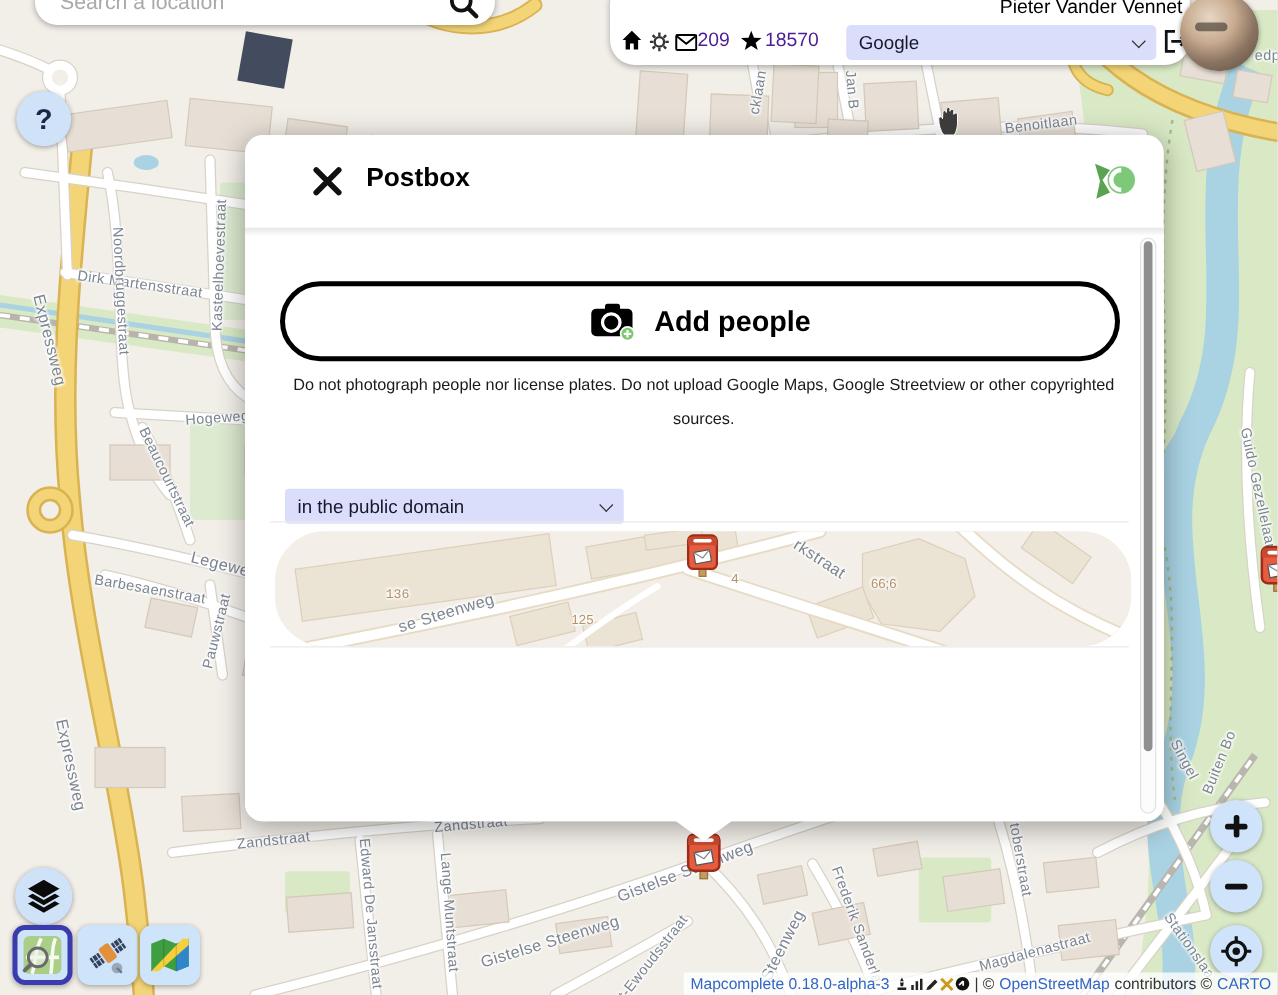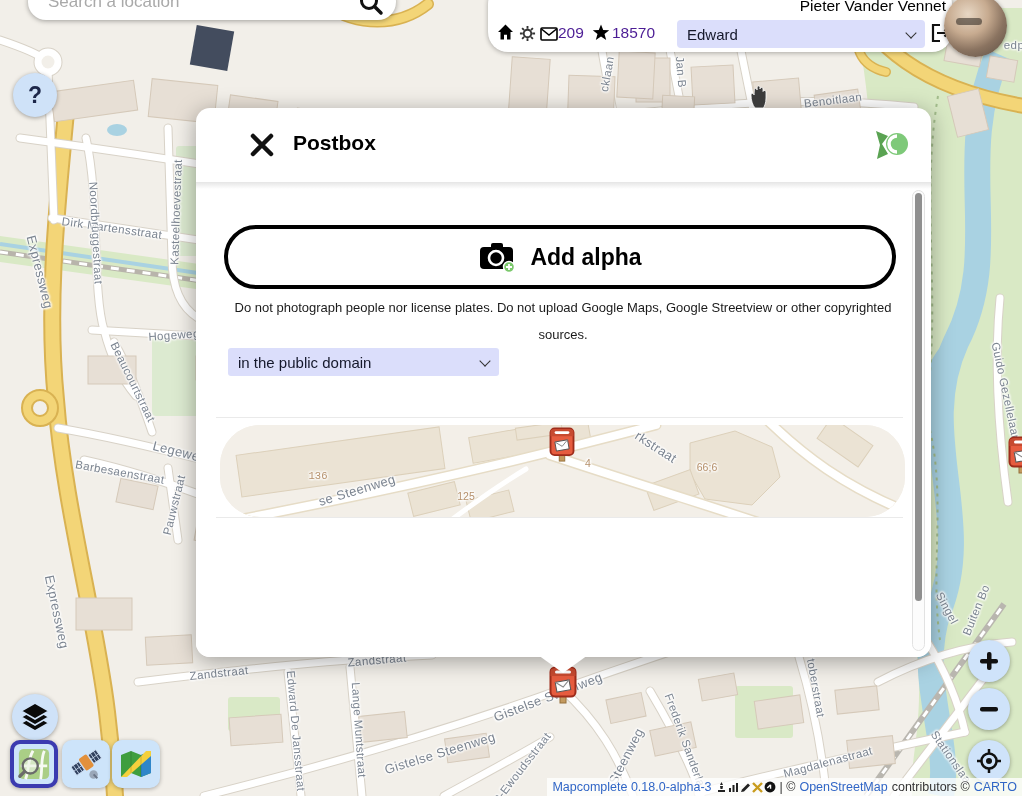--- a/index.html
+++ b/index.html
@@ -53,21 +53,21 @@
   .dlg-body{position:absolute;top:74px;left:0;right:0;bottom:0;border-radius:0 0 14px 14px;overflow:hidden;background:#fff;}
   .dlg-body::before{content:"";position:absolute;left:0;right:0;top:0;height:7px;
     background:linear-gradient(rgba(0,0,0,.10),rgba(0,0,0,0));}
   .add-image-btn{position:absolute;left:28px;top:43px;width:672px;height:64px;border:4px solid #000;
     border-radius:34px;background:#fff;display:flex;align-items:center;justify-content:center;gap:15px;
     font-size:23px;font-weight:700;color:#000;cursor:pointer;}
   .notice{position:absolute;top:112px;left:30px;width:674px;text-align:center;font-size:13px;
     line-height:27px;color:#1b1b1b;}
   .license-row{position:absolute;top:166px;left:24px;display:flex;align-items:center;font-size:16.5px;color:#000;}
   .license-select{position:relative;margin-left:8px;width:271px;height:28px;background:#dbdefb;border-radius:3px;
-    font-size:15px;color:#15182b;display:flex;align-items:center;padding:0 26px 0 10px;cursor:pointer;}
+    font-size:15px;color:#15182b;display:flex;align-items:center;padding:0 26px 0 10px;cursor:pointer;margin-top:43px;}
   .divider{position:absolute;left:20px;right:28px;height:1px;background:#eaeaea;}
   .minimap{position:absolute;left:24px;top:243px;width:685px;height:92px;border-radius:40px;overflow:hidden;
     background:#f3efe8;cursor:grab;}
   #minimap-labels{position:absolute;inset:0;pointer-events:none;}
   .delete-btn{position:absolute;left:16px;top:386px;width:692px;height:48px;background:#d9e8fc;border-radius:6px;
     display:flex;align-items:center;font-size:15.5px;color:#161616;cursor:pointer;}
   .delete-btn .ticon{margin:0 17px 0 16px;}
   .scrollbar{position:absolute;right:6px;top:8px;width:13px;height:461px;background:#fcfcfc;
     border:1px solid #e2e2e2;border-radius:7px;}
   .scroll-thumb{position:absolute;left:2px;top:2px;width:7px;height:408px;background:#8f8f8f;border-radius:4px;cursor:pointer;}
@@ -313,21 +313,21 @@
     <svg class="ubi" style="left:52px;top:43px;" width="18" height="14" viewBox="0 0 18 14">
       <rect x="1" y="1" width="16" height="12" rx="1" stroke="#000" stroke-width="1.6" fill="none"></rect>
       <path d="M1.5,2 L9,8 L16.5,2" stroke="#000" stroke-width="1.6" fill="none"></path>
     </svg>
     <div class="ubcount" style="left:70px;">209</div>
     <svg class="ubi" style="left:104px;top:40px;" width="18" height="17" viewBox="0 0 18 17">
       <polygon points="9,0.5 11.2,6.1 17.2,6.3 12.5,10.1 14.2,15.9 9,12.5 3.8,15.9 5.5,10.1 0.8,6.3 6.8,6.1" fill="#000"></polygon>
     </svg>
     <div class="ubcount" style="left:124px;">18570</div>
     <div class="lang-select">
-      <span>Edward</span>
+      <span>Google</span>
       <span class="chev"></span>
     </div>
     <svg class="ubi" style="left:441px;top:38px;" width="21" height="22" viewBox="0 0 21 22">
       <path d="M11,3 H4 V19 H11" stroke="#111" stroke-width="2.2" fill="none"></path>
       <path d="M8,11 H19 M15.5,7.5 L19,11 L15.5,14.5" stroke="#111" stroke-width="2.2" fill="none"></path>
     </svg>
   </div>
   <div class="avatar"></div>
 
   <div class="circle-btn" style="left:13px;top:73px;width:44px;height:44px;z-index:15;background:#cfe2f8;">
@@ -353,21 +353,21 @@
     <div class="dlg-body">
 
       <div class="add-image-btn">
         <svg width="37" height="31" viewBox="0 0 37 31">
           <rect x="13" y="1" width="12" height="7" rx="2" fill="#000"></rect>
           <rect x="2" y="5" width="33" height="22" rx="4" fill="#000"></rect>
           <circle cx="18" cy="16" r="7" fill="none" stroke="#fff" stroke-width="2.6"></circle>
           <circle cx="31" cy="25" r="5.5" fill="#7bc86c" stroke="#fff" stroke-width="1.4"></circle>
           <path d="M31,22 V28 M28,25 H34" stroke="#fff" stroke-width="1.8"></path>
         </svg>
-        <span>Add alpha</span>
+        <span>Add people</span>
       </div>
 
       <div class="notice">Do not photograph people nor license plates. Do not upload Google Maps, Google Streetview or other copyrighted sources.</div>
 
       <div class="license-row">
         <div class="license-select">
           <span>in the public domain</span>
           <span class="chev"></span>
         </div>
       </div>

